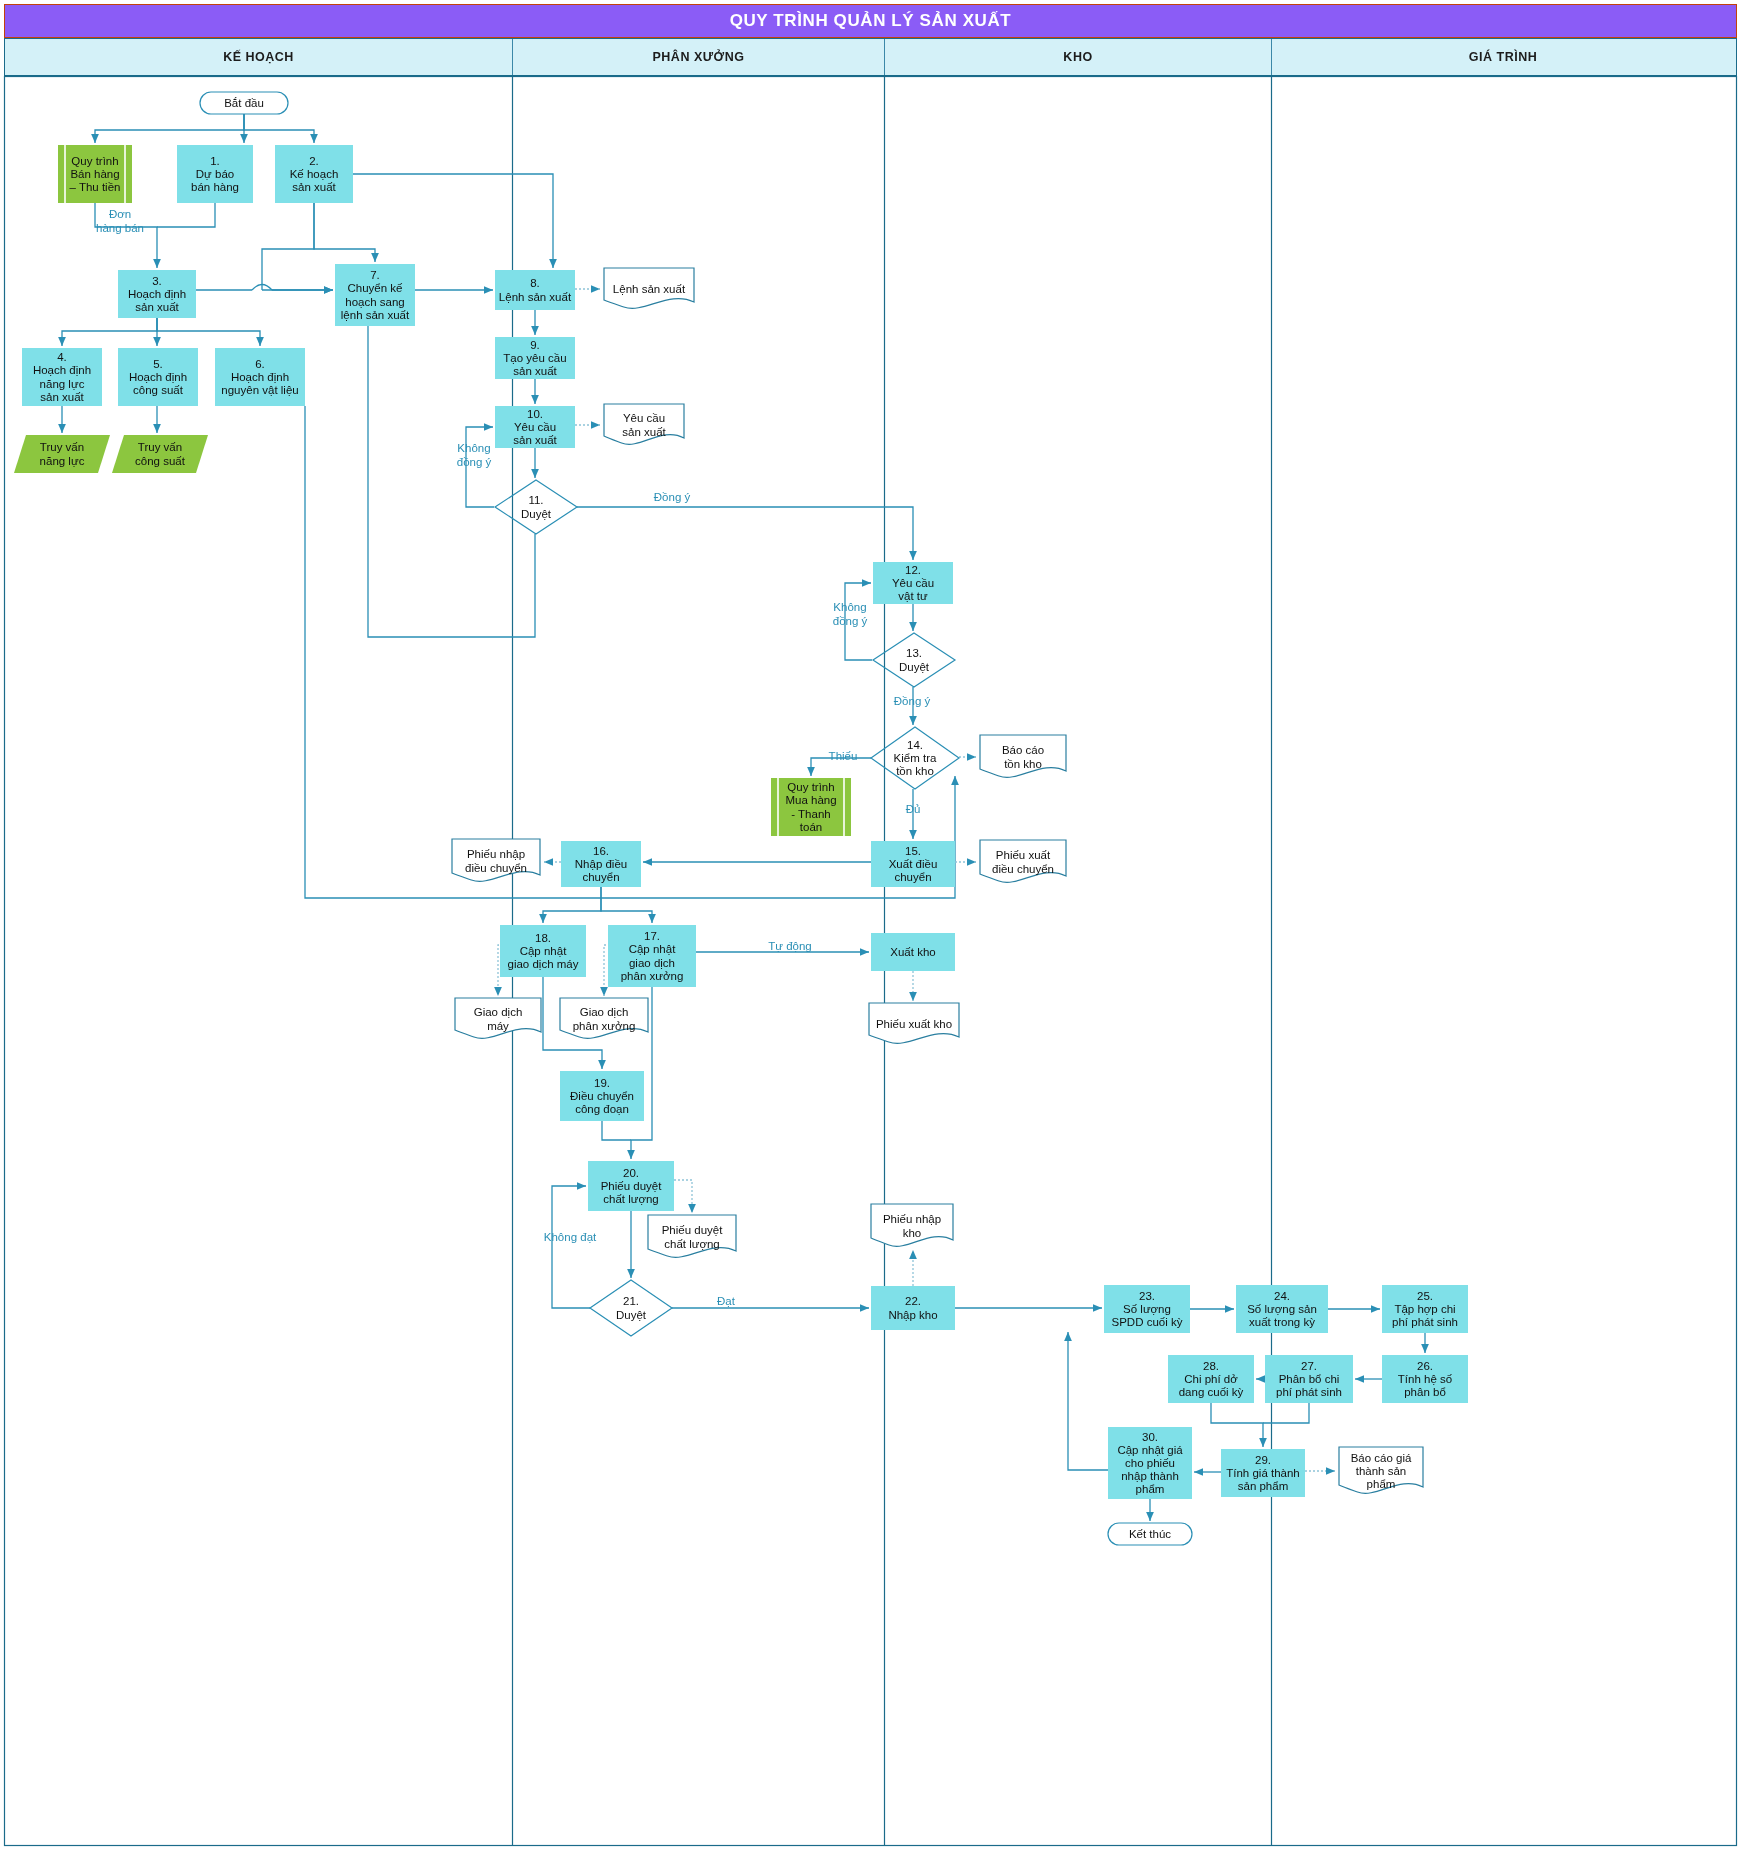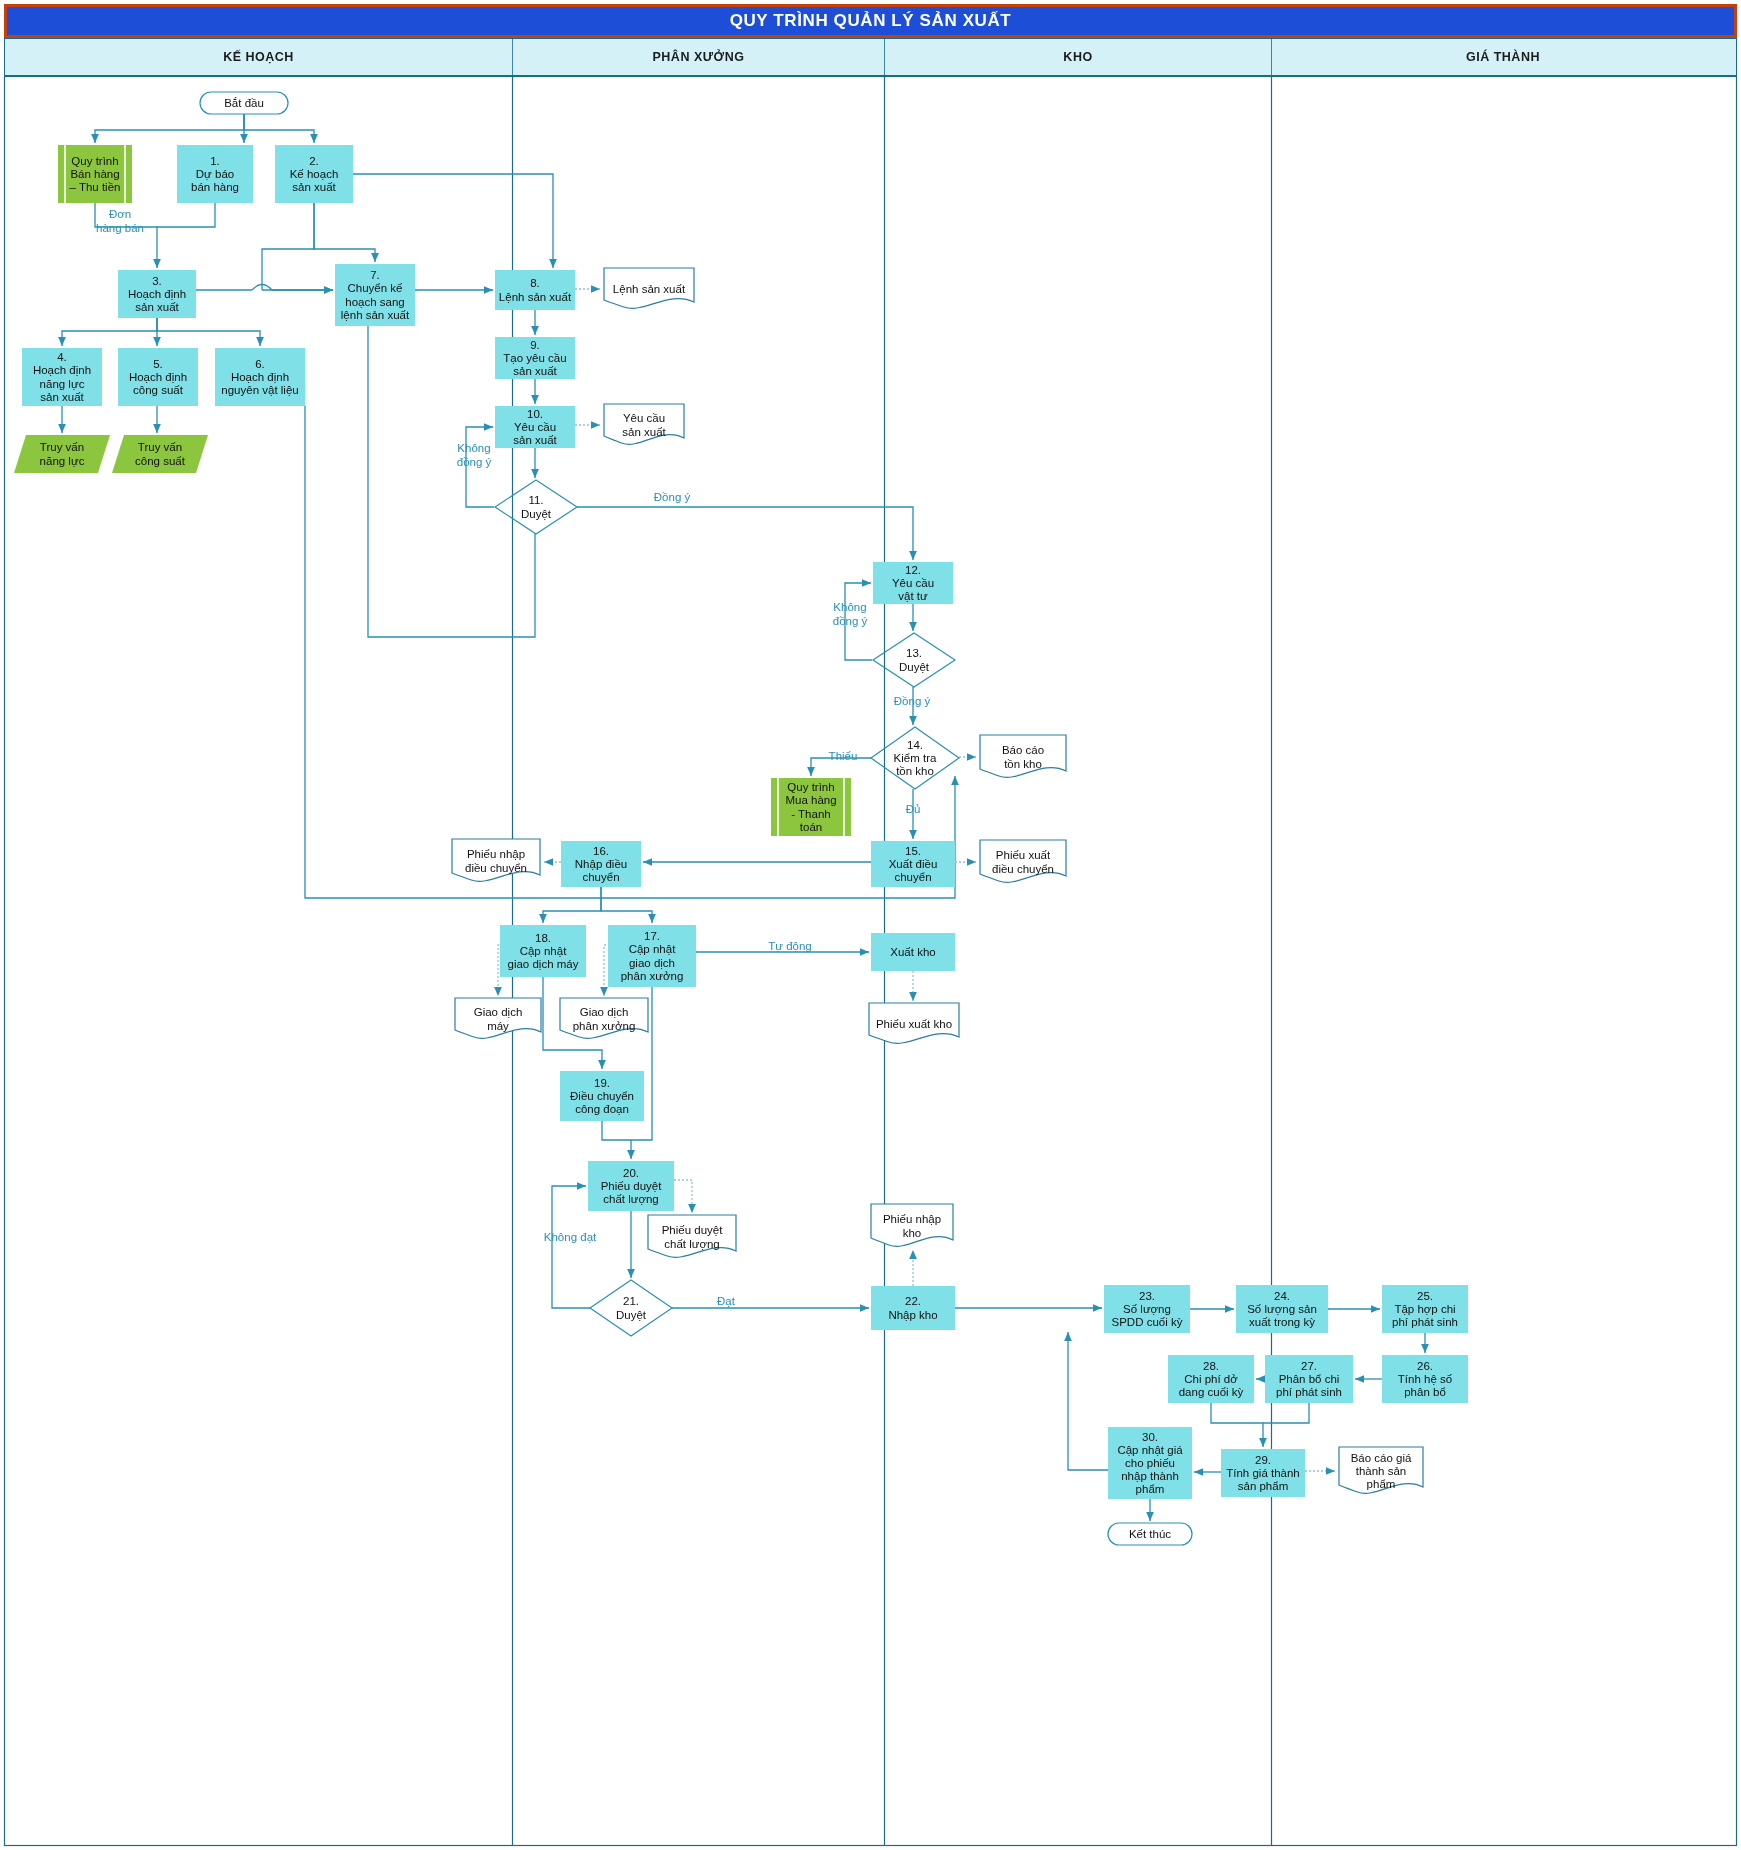--- a/index.html
+++ b/index.html
@@ -1,19 +1,19 @@
 <!DOCTYPE html>
 <html><head>
 <meta charset="utf-8">
 <style>
   html,body{margin:0;padding:0;background:#ffffff;}
   body{font-family:"Liberation Sans",sans-serif;}
   #page{position:relative;width:1741px;height:1850px;overflow:hidden;background:#fff;}
   #title-bar{position:absolute;left:4px;top:4px;width:1733px;height:34px;
-    background:#1d4ed8;border:3px solid #c2410c;box-sizing:border-box;
+    background:#8b5cf6;border:1px solid #c2410c;box-sizing:border-box;
     display:flex;align-items:center;justify-content:center;}
   #title-bar .t{color:#ffffff;font-size:17px;font-weight:bold;letter-spacing:.6px;}
   #lane-head{position:absolute;left:4px;top:38px;width:1733px;height:38px;
     background:#d4f1f8;border:1px solid #1a6b8a;box-sizing:border-box;display:flex;}
   #lane-head .lh{display:flex;align-items:center;justify-content:center;
     font-size:12.5px;font-weight:bold;color:#1c1c1c;letter-spacing:.5px;
     border-right:1px solid #3b88a8;box-sizing:border-box;height:100%;}
   #lane-head .lh:last-child{border-right:none;}
   #canvas{position:absolute;left:0;top:0;width:1741px;height:1850px;}
   .nodeText{font-family:"Liberation Sans",sans-serif;font-size:11.5px;fill:#111111;}
@@ -25,21 +25,21 @@
 <div id="page">
 
   <div id="title-bar">
     <span class="t">QUY TRÌNH QUẢN LÝ SẢN XUẤT</span>
   </div>
 
   <div id="lane-head">
     <div class="lh" style="width:508px">KẾ HOẠCH</div>
     <div class="lh" style="width:372px">PHÂN XƯỞNG</div>
     <div class="lh" style="width:387px">KHO</div>
-    <div class="lh" style="width:462px">GIÁ THÀNH</div>
+    <div class="lh" style="width:462px">GIÁ TRÌNH</div>
   </div>
 
   <svg id="canvas" viewBox="0 0 1741 1850">
     <defs>
       <marker id="ar" markerWidth="8" markerHeight="8" refX="7" refY="3" orient="auto">
         <path d="M0,0 L7,3 L0,6 z" fill="#2a8fb5"></path>
       </marker>
       <marker id="ard" markerWidth="8" markerHeight="8" refX="7" refY="3" orient="auto">
         <path d="M0,0 L7,3 L0,6 z" fill="#2a8fb5"></path>
       </marker>

